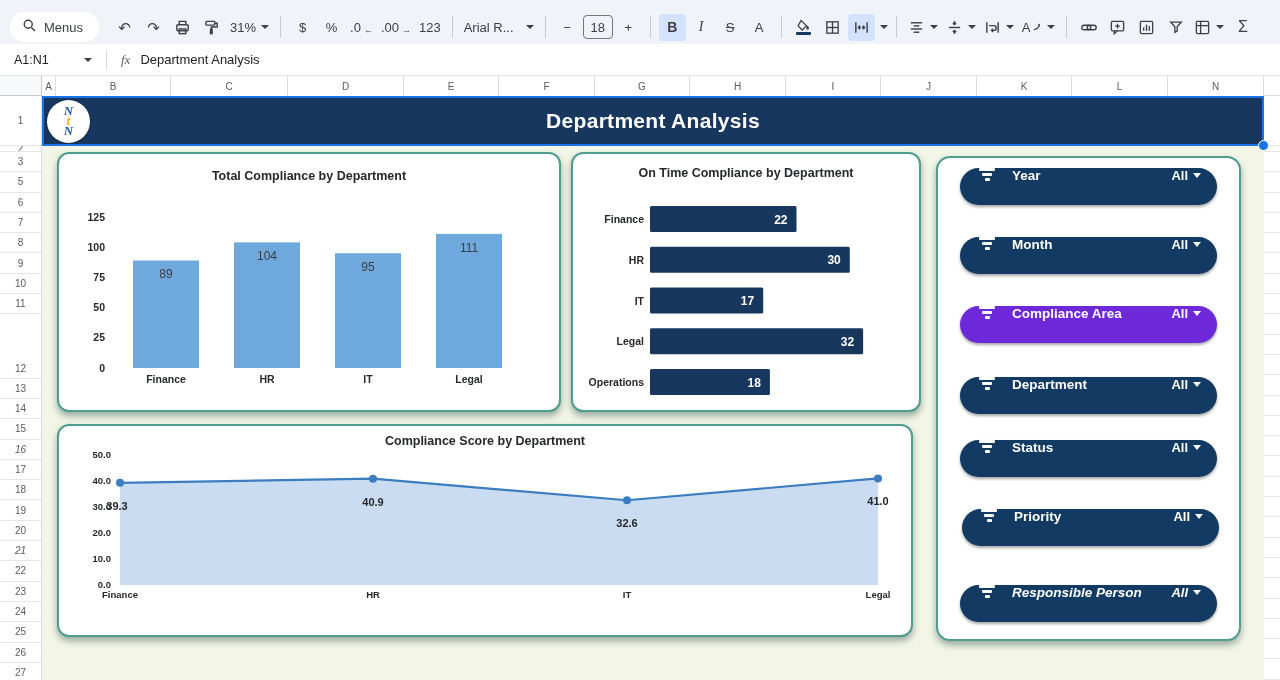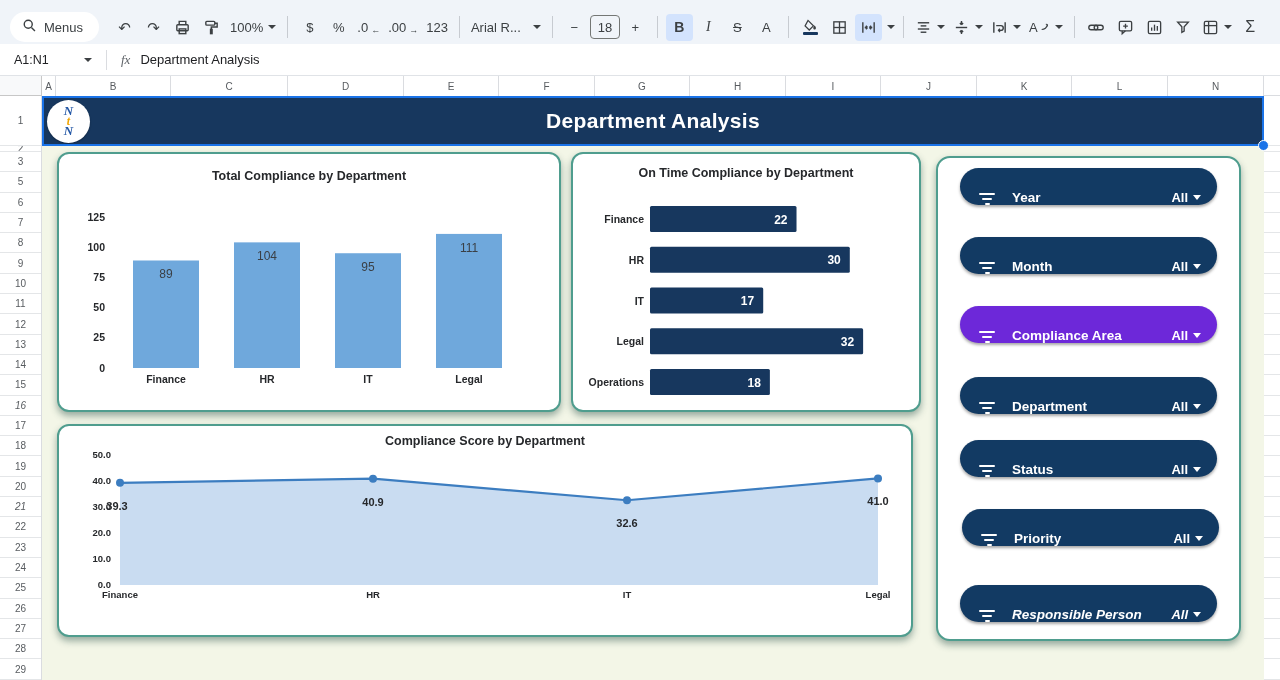--- a/index.html
+++ b/index.html
@@ -78,21 +78,21 @@
   .card { position:absolute; background:#fff; border:2px solid #4F9D8E; border-radius:12px;
     box-shadow:0 4px 7px rgba(40,80,70,0.45); }
   .card-chart1 { left:15px; top:56px; width:504px; height:260px; }
   .card-chart2 { left:529px; top:56px; width:350px; height:260px; }
   .card-chart3 { left:15px; top:328px; width:856px; height:213px; }
   .card svg text { font-family:"Liberation Sans", sans-serif; }
 
   
   .slicer-panel { left:894px; top:60px; width:305px; height:485px; border-radius:14px; }
   .pill { width:257px; height:37px; border-radius:19px; background:#123A63; color:#fff;
-    display:flex; align-items:flex-end; padding:0 16px 0 18px; margin-left:22px;
+    display:flex; align-items:flex-start; padding:0 16px 0 18px; margin-left:22px;
     box-shadow:0 2px 3px rgba(0,0,0,0.35); }
   .pill.hl { background:#6d28d9; }
   .pill-filter-icon { display:flex; flex-direction:column; align-items:center; gap:2.5px; width:18px; }
   .pill-filter-icon div { height:2.5px; background:#fff; border-radius:1px; }
   .pfi-1 { width:16px; } .pfi-2 { width:10px; } .pfi-3 { width:5px; }
   .pill-label { font-size:13.5px; font-weight:bold; margin-left:16px; }
   .pill-value { margin-left:auto; font-size:13px; font-weight:bold; display:flex; align-items:center; }
   .pill-caret { width:0; height:0; border-left:4.5px solid transparent; border-right:4.5px solid transparent;
     border-top:5px solid #fff; display:inline-block; margin-left:5px; }
 </style>
@@ -125,21 +125,21 @@
         </svg>
     </div>
     <div class="tb-btn">
       <svg width="17" height="17" viewBox="0 0 18 18" fill="none" stroke="#3c4043" stroke-width="1.5">
           <rect x="3" y="2.5" width="9.5" height="4" rx="1"></rect>
           <path d="M12.5 4.5h2.5v4H8.8v2.5"></path>
           <rect x="8" y="11" width="1.6" height="4.5" fill="#3c4043"></rect>
         </svg>
     </div>
     <div class="tb-btn">
-      <span>100%</span>
+      <span>31%</span>
         <span class="caret"></span>
     </div>
     <div class="tb-divider"></div>
     <div class="tb-btn">
         <span>$</span>
       </div>
     <div class="tb-btn">
         <span>%</span>
       </div>
     <div class="tb-btn">
@@ -313,21 +313,21 @@
         <div class="gutter-row" style="height: 50px;">1</div>
         <div class="gutter-row" style="height: 6px;">2</div>
         <div class="gutter-row" style="height: 20.3px;">3</div>
         <div class="gutter-row" style="height: 20.3px;">5</div>
         <div class="gutter-row" style="height: 20.3px;">6</div>
         <div class="gutter-row" style="height: 20.3px;">7</div>
         <div class="gutter-row" style="height: 20.3px;">8</div>
         <div class="gutter-row" style="height: 20.3px;">9</div>
         <div class="gutter-row" style="height: 20.3px;">10</div>
         <div class="gutter-row" style="height: 20.3px;">11</div>
-        <div class="gutter-row" style="height: 20.3px;">12</div>
+        <div class="gutter-row" style="height: 20.3px; margin-top: 44px;">12</div>
         <div class="gutter-row" style="height: 20.3px;">13</div>
         <div class="gutter-row" style="height: 20.3px;">14</div>
         <div class="gutter-row" style="height: 20.3px;">15</div>
         <div class="gutter-row" style="height: 20.3px; font-style: italic;">16</div>
         <div class="gutter-row" style="height: 20.3px;">17</div>
         <div class="gutter-row" style="height: 20.3px;">18</div>
         <div class="gutter-row" style="height: 20.3px;">19</div>
         <div class="gutter-row" style="height: 20.3px;">20</div>
         <div class="gutter-row" style="height: 20.3px; font-style: italic;">21</div>
         <div class="gutter-row" style="height: 20.3px;">22</div>

